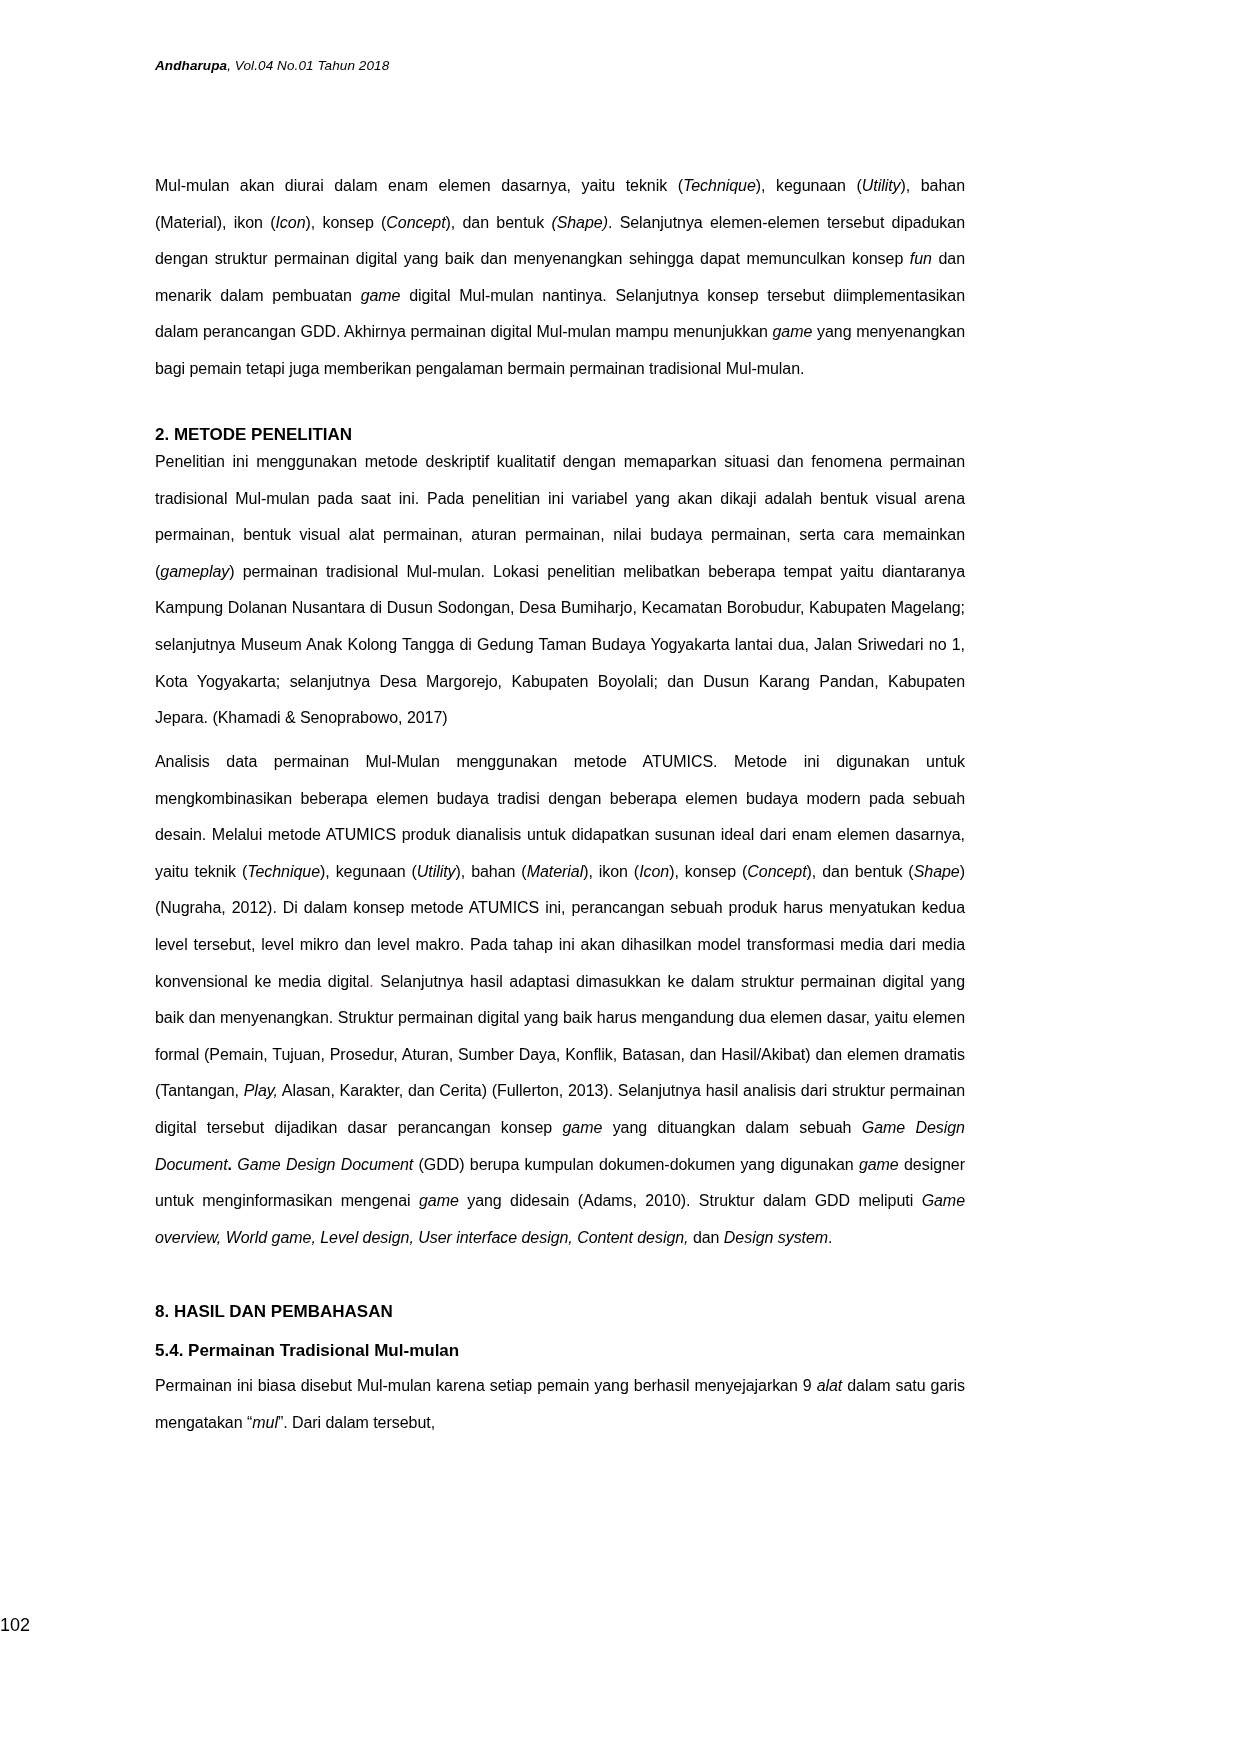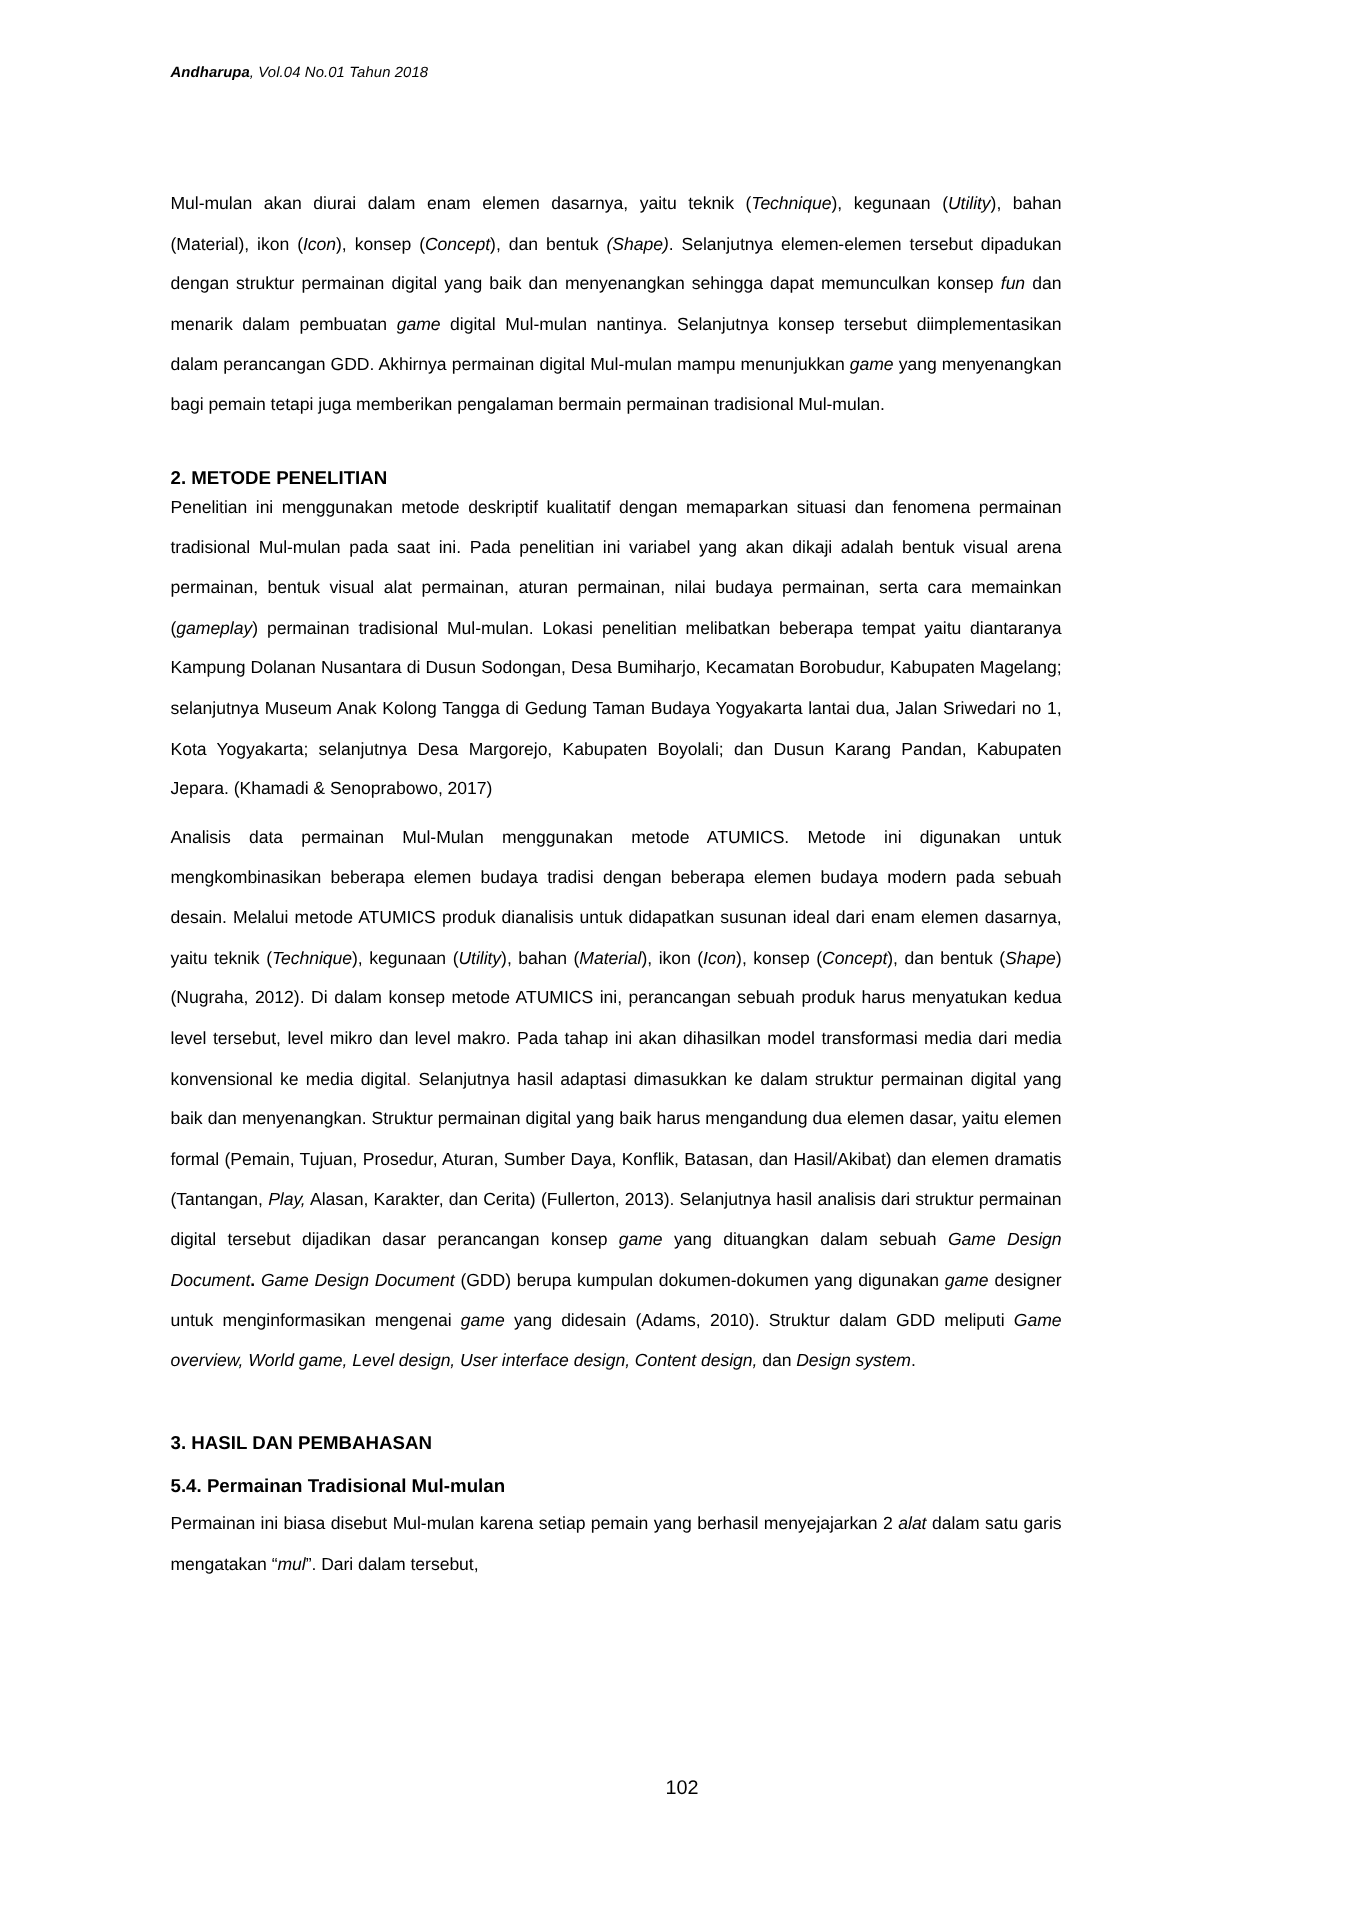--- a/index.html
+++ b/index.html
@@ -55,21 +55,21 @@
     text-align: left;
   }
   .it { font-style: italic; }
   .bd { font-weight: bold; }
   .red-dot { color: #c0392b; }
   .page-number {
     position: absolute;
     width: 1240px;
     left: 0;
     top: 1612px;
-    text-align: center;
+    text-align: left;
     font-size: 18px;
     line-height: 26px;
   }
   
   #para-intro   { top: 152px; }
   #head-metode  { top: 403px; }
   #para-metode  { top: 428px; }
   #para-atumics { top: 728px; }
   #head-hasil   { top: 1280px; }
   #head-hasil-sub { top: 1316px; }
@@ -83,20 +83,20 @@
   <div class="running-head"><span class="journal">Andharupa</span><span>, Vol.04 No.01 Tahun 2018</span></div>
 
   <p class="body-block" id="para-intro"><span>Mul-mulan akan diurai dalam enam elemen dasarnya, yaitu teknik (</span><span class="it">Technique</span><span>), kegunaan (</span><span class="it">Utility</span><span>), bahan (Material), ikon (</span><span class="it">Icon</span><span>), konsep (</span><span class="it">Concept</span><span>), dan bentuk </span><span class="it">(Shape)</span><span>. Selanjutnya elemen-elemen tersebut dipadukan dengan struktur permainan digital yang baik dan menyenangkan sehingga dapat memunculkan konsep </span><span class="it">fun</span><span> dan menarik dalam pembuatan </span><span class="it">game</span><span> digital Mul-mulan nantinya. Selanjutnya konsep tersebut diimplementasikan dalam perancangan GDD. Akhirnya permainan digital Mul-mulan mampu menunjukkan </span><span class="it">game</span><span> yang menyenangkan bagi pemain tetapi juga memberikan pengalaman bermain permainan tradisional Mul-mulan.</span></p>
 
   <h2 class="heading" id="head-metode">2. METODE PENELITIAN</h2>
 
   <p class="body-block" id="para-metode"><span>Penelitian ini menggunakan metode deskriptif kualitatif dengan memaparkan situasi dan fenomena permainan tradisional Mul-mulan pada saat ini. Pada penelitian ini variabel yang akan dikaji adalah bentuk visual arena permainan, bentuk visual alat permainan, aturan permainan, nilai budaya permainan, serta cara memainkan (</span><span class="it">gameplay</span><span>) permainan tradisional Mul-mulan. Lokasi penelitian melibatkan beberapa tempat yaitu diantaranya Kampung Dolanan Nusantara di Dusun Sodongan, Desa Bumiharjo, Kecamatan Borobudur, Kabupaten Magelang; selanjutnya Museum Anak Kolong Tangga di Gedung Taman Budaya Yogyakarta lantai dua, Jalan Sriwedari no 1, Kota Yogyakarta; selanjutnya Desa Margorejo, Kabupaten Boyolali; dan Dusun Karang Pandan, Kabupaten Jepara. (Khamadi &amp; Senoprabowo, 2017)</span></p>
 
   <p class="body-block" id="para-atumics"><span>Analisis data permainan Mul-Mulan menggunakan metode ATUMICS. Metode ini digunakan untuk mengkombinasikan beberapa elemen budaya tradisi dengan beberapa elemen budaya modern pada sebuah desain. Melalui metode ATUMICS produk dianalisis untuk didapatkan susunan ideal dari enam elemen dasarnya, yaitu teknik (</span><span class="it">Technique</span><span>), kegunaan (</span><span class="it">Utility</span><span>), bahan (</span><span class="it">Material</span><span>), ikon (</span><span class="it">Icon</span><span>), konsep (</span><span class="it">Concept</span><span>), dan bentuk (</span><span class="it">Shape</span><span>) (Nugraha, 2012). Di dalam konsep metode ATUMICS ini, perancangan sebuah produk harus menyatukan kedua level tersebut, level mikro dan level makro. Pada tahap ini akan dihasilkan model transformasi media dari media konvensional ke media digital</span><span class="red-dot">.</span><span> Selanjutnya hasil adaptasi dimasukkan ke dalam struktur permainan digital yang baik dan menyenangkan. Struktur permainan digital yang baik harus mengandung dua elemen dasar, yaitu elemen formal (Pemain, Tujuan, Prosedur, Aturan, Sumber Daya, Konflik, Batasan, dan Hasil/Akibat) dan elemen dramatis (Tantangan, </span><span class="it">Play,</span><span> Alasan, Karakter, dan Cerita) (Fullerton, 2013). Selanjutnya hasil analisis dari struktur permainan digital tersebut dijadikan dasar perancangan konsep </span><span class="it">game</span><span> yang dituangkan dalam sebuah </span><span class="it">Game Design Document</span><span class="bd">.</span><span class="it"> Game Design Document</span><span> (GDD) berupa kumpulan dokumen-dokumen yang digunakan </span><span class="it">game</span><span> designer untuk menginformasikan mengenai </span><span class="it">game</span><span> yang didesain (Adams, 2010). Struktur dalam GDD meliputi </span><span class="it">Game overview, World game, Level design, User interface design, Content design,</span><span> dan </span><span class="it">Design system</span><span>.</span></p>
 
-  <h2 class="heading" id="head-hasil">3. HASIL DAN PEMBAHASAN</h2>
+  <h2 class="heading" id="head-hasil">8. HASIL DAN PEMBAHASAN</h2>
   <h3 class="heading" id="head-hasil-sub">5.4. Permainan Tradisional Mul-mulan</h3>
 
-  <p class="body-block" id="para-hasil"><span>Permainan ini biasa disebut Mul-mulan karena setiap pemain yang berhasil menyejajarkan 2 </span><span class="it">alat</span><span> dalam satu garis mengatakan “</span><span class="it">mul</span><span>”. Dari dalam tersebut,</span></p>
+  <p class="body-block" id="para-hasil"><span>Permainan ini biasa disebut Mul-mulan karena setiap pemain yang berhasil menyejajarkan 9 </span><span class="it">alat</span><span> dalam satu garis mengatakan “</span><span class="it">mul</span><span>”. Dari dalam tersebut,</span></p>
 
   <div class="page-number">102</div>
 
 </div>
 
 </body></html>

